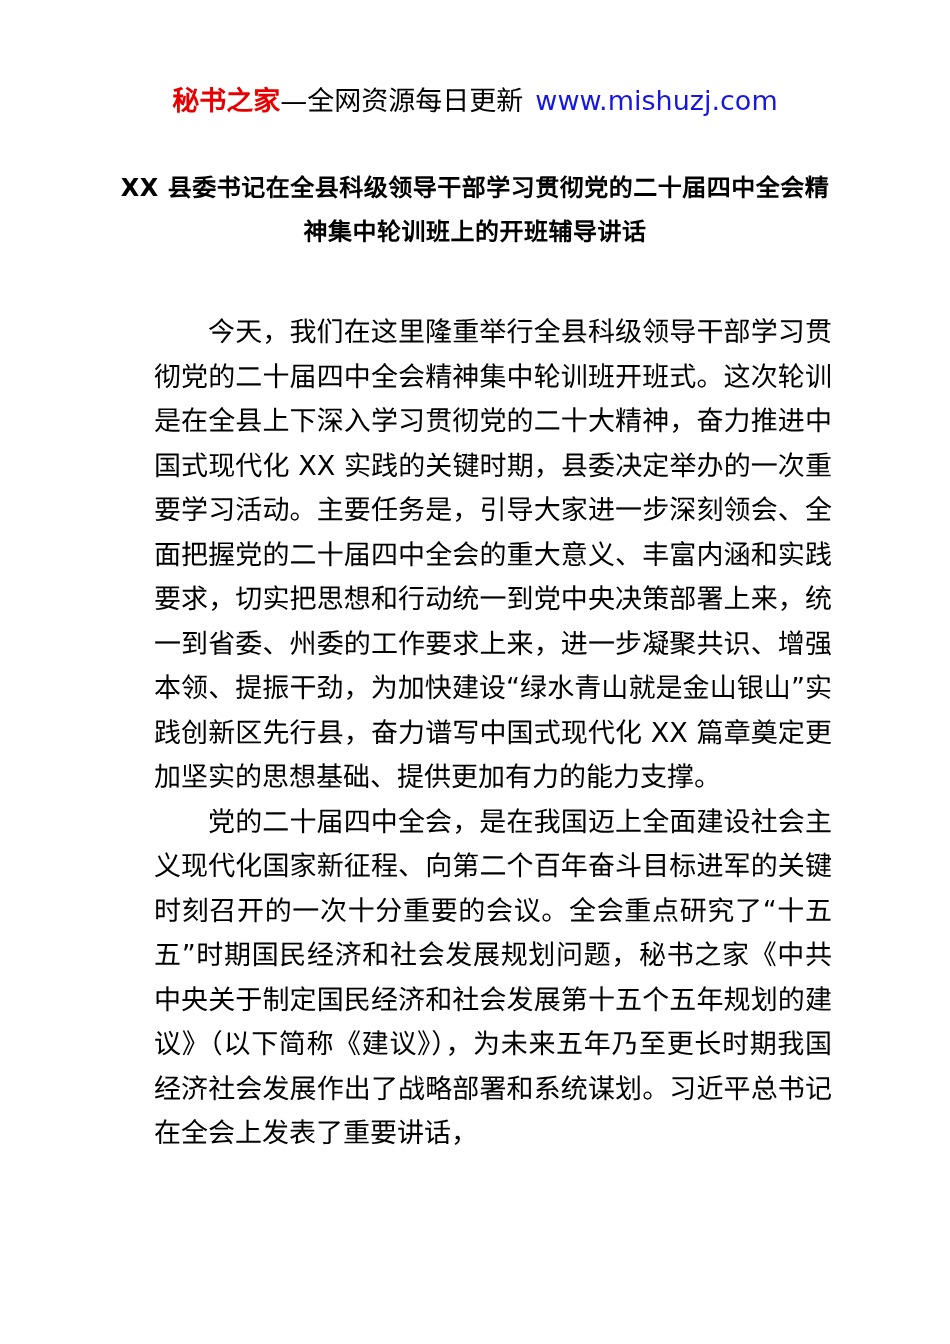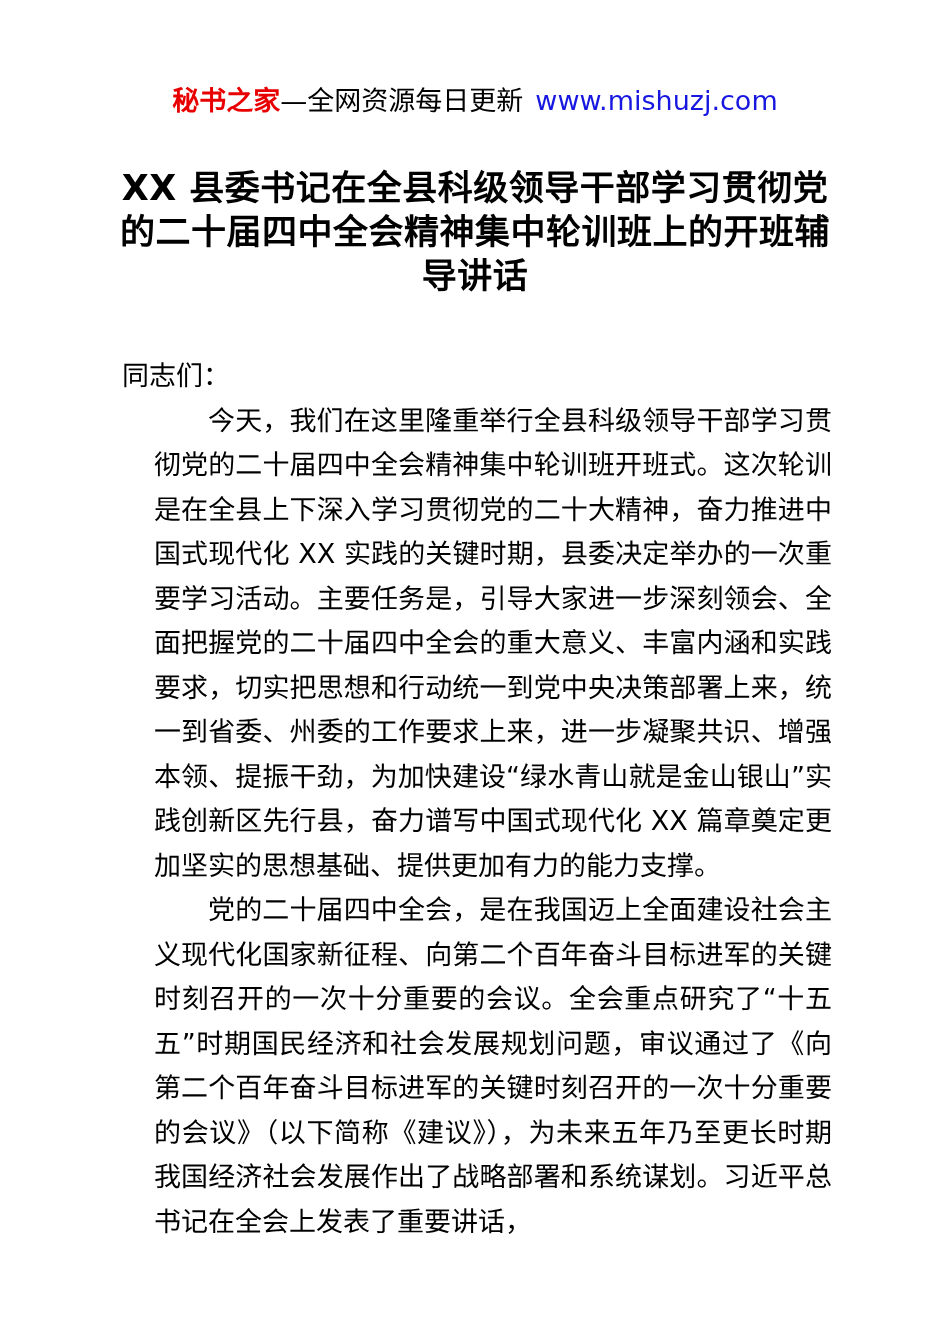--- a/index.html
+++ b/index.html
@@ -31,21 +31,21 @@
     color: #000000;
     font-weight: 400;
   }
   .doc-header .url {
     color: #1717e0;
     margin-left: 12px;
     font-weight: 400;
   }
   .doc-title {
     margin: 50px 110px 0 110px;
-    font-size: 35px;
+    font-size: 24px;
     line-height: 44px;
     font-weight: 700;
     text-align: center;
     letter-spacing: 0.5px;
   }
   .doc-content {
     margin: 56px 118px 0 122px;
     font-size: 27px;
     line-height: 44.5px;
     text-align: justify;
@@ -65,18 +65,17 @@
 
 <div class="page">
 
   <div class="doc-header">
     <span class="brand">秘书之家</span><span class="tagline">—全网资源每日更新</span><span class="url">www.mishuzj.com</span>
   </div>
 
   <h1 class="doc-title">XX 县委书记在全县科级领导干部学习贯彻党的二十届四中全会精神集中轮训班上的开班辅导讲话</h1>
 
   <div class="doc-content">
-    <p>同志们：</p>
     <p class="indent">今天，我们在这里隆重举行全县科级领导干部学习贯彻党的二十届四中全会精神集中轮训班开班式。这次轮训是在全县上下深入学习贯彻党的二十大精神，奋力推进中国式现代化 XX 实践的关键时期，县委决定举办的一次重要学习活动。主要任务是，引导大家进一步深刻领会、全面把握党的二十届四中全会的重大意义、丰富内涵和实践要求，切实把思想和行动统一到党中央决策部署上来，统一到省委、州委的工作要求上来，进一步凝聚共识、增强本领、提振干劲，为加快建设“绿水青山就是金山银山”实践创新区先行县，奋力谱写中国式现代化 XX 篇章奠定更加坚实的思想基础、提供更加有力的能力支撑。</p>
-    <p class="indent">党的二十届四中全会，是在我国迈上全面建设社会主义现代化国家新征程、向第二个百年奋斗目标进军的关键时刻召开的一次十分重要的会议。全会重点研究了“十五五”时期国民经济和社会发展规划问题，审议通过了《向第二个百年奋斗目标进军的关键时刻召开的一次十分重要的会议》（以下简称《建议》），为未来五年乃至更长时期我国经济社会发展作出了战略部署和系统谋划。习近平总书记在全会上发表了重要讲话，</p>
+    <p class="indent">党的二十届四中全会，是在我国迈上全面建设社会主义现代化国家新征程、向第二个百年奋斗目标进军的关键时刻召开的一次十分重要的会议。全会重点研究了“十五五”时期国民经济和社会发展规划问题，秘书之家《中共中央关于制定国民经济和社会发展第十五个五年规划的建议》（以下简称《建议》），为未来五年乃至更长时期我国经济社会发展作出了战略部署和系统谋划。习近平总书记在全会上发表了重要讲话，</p>
   </div>
 
 </div>
 
 </body></html>

